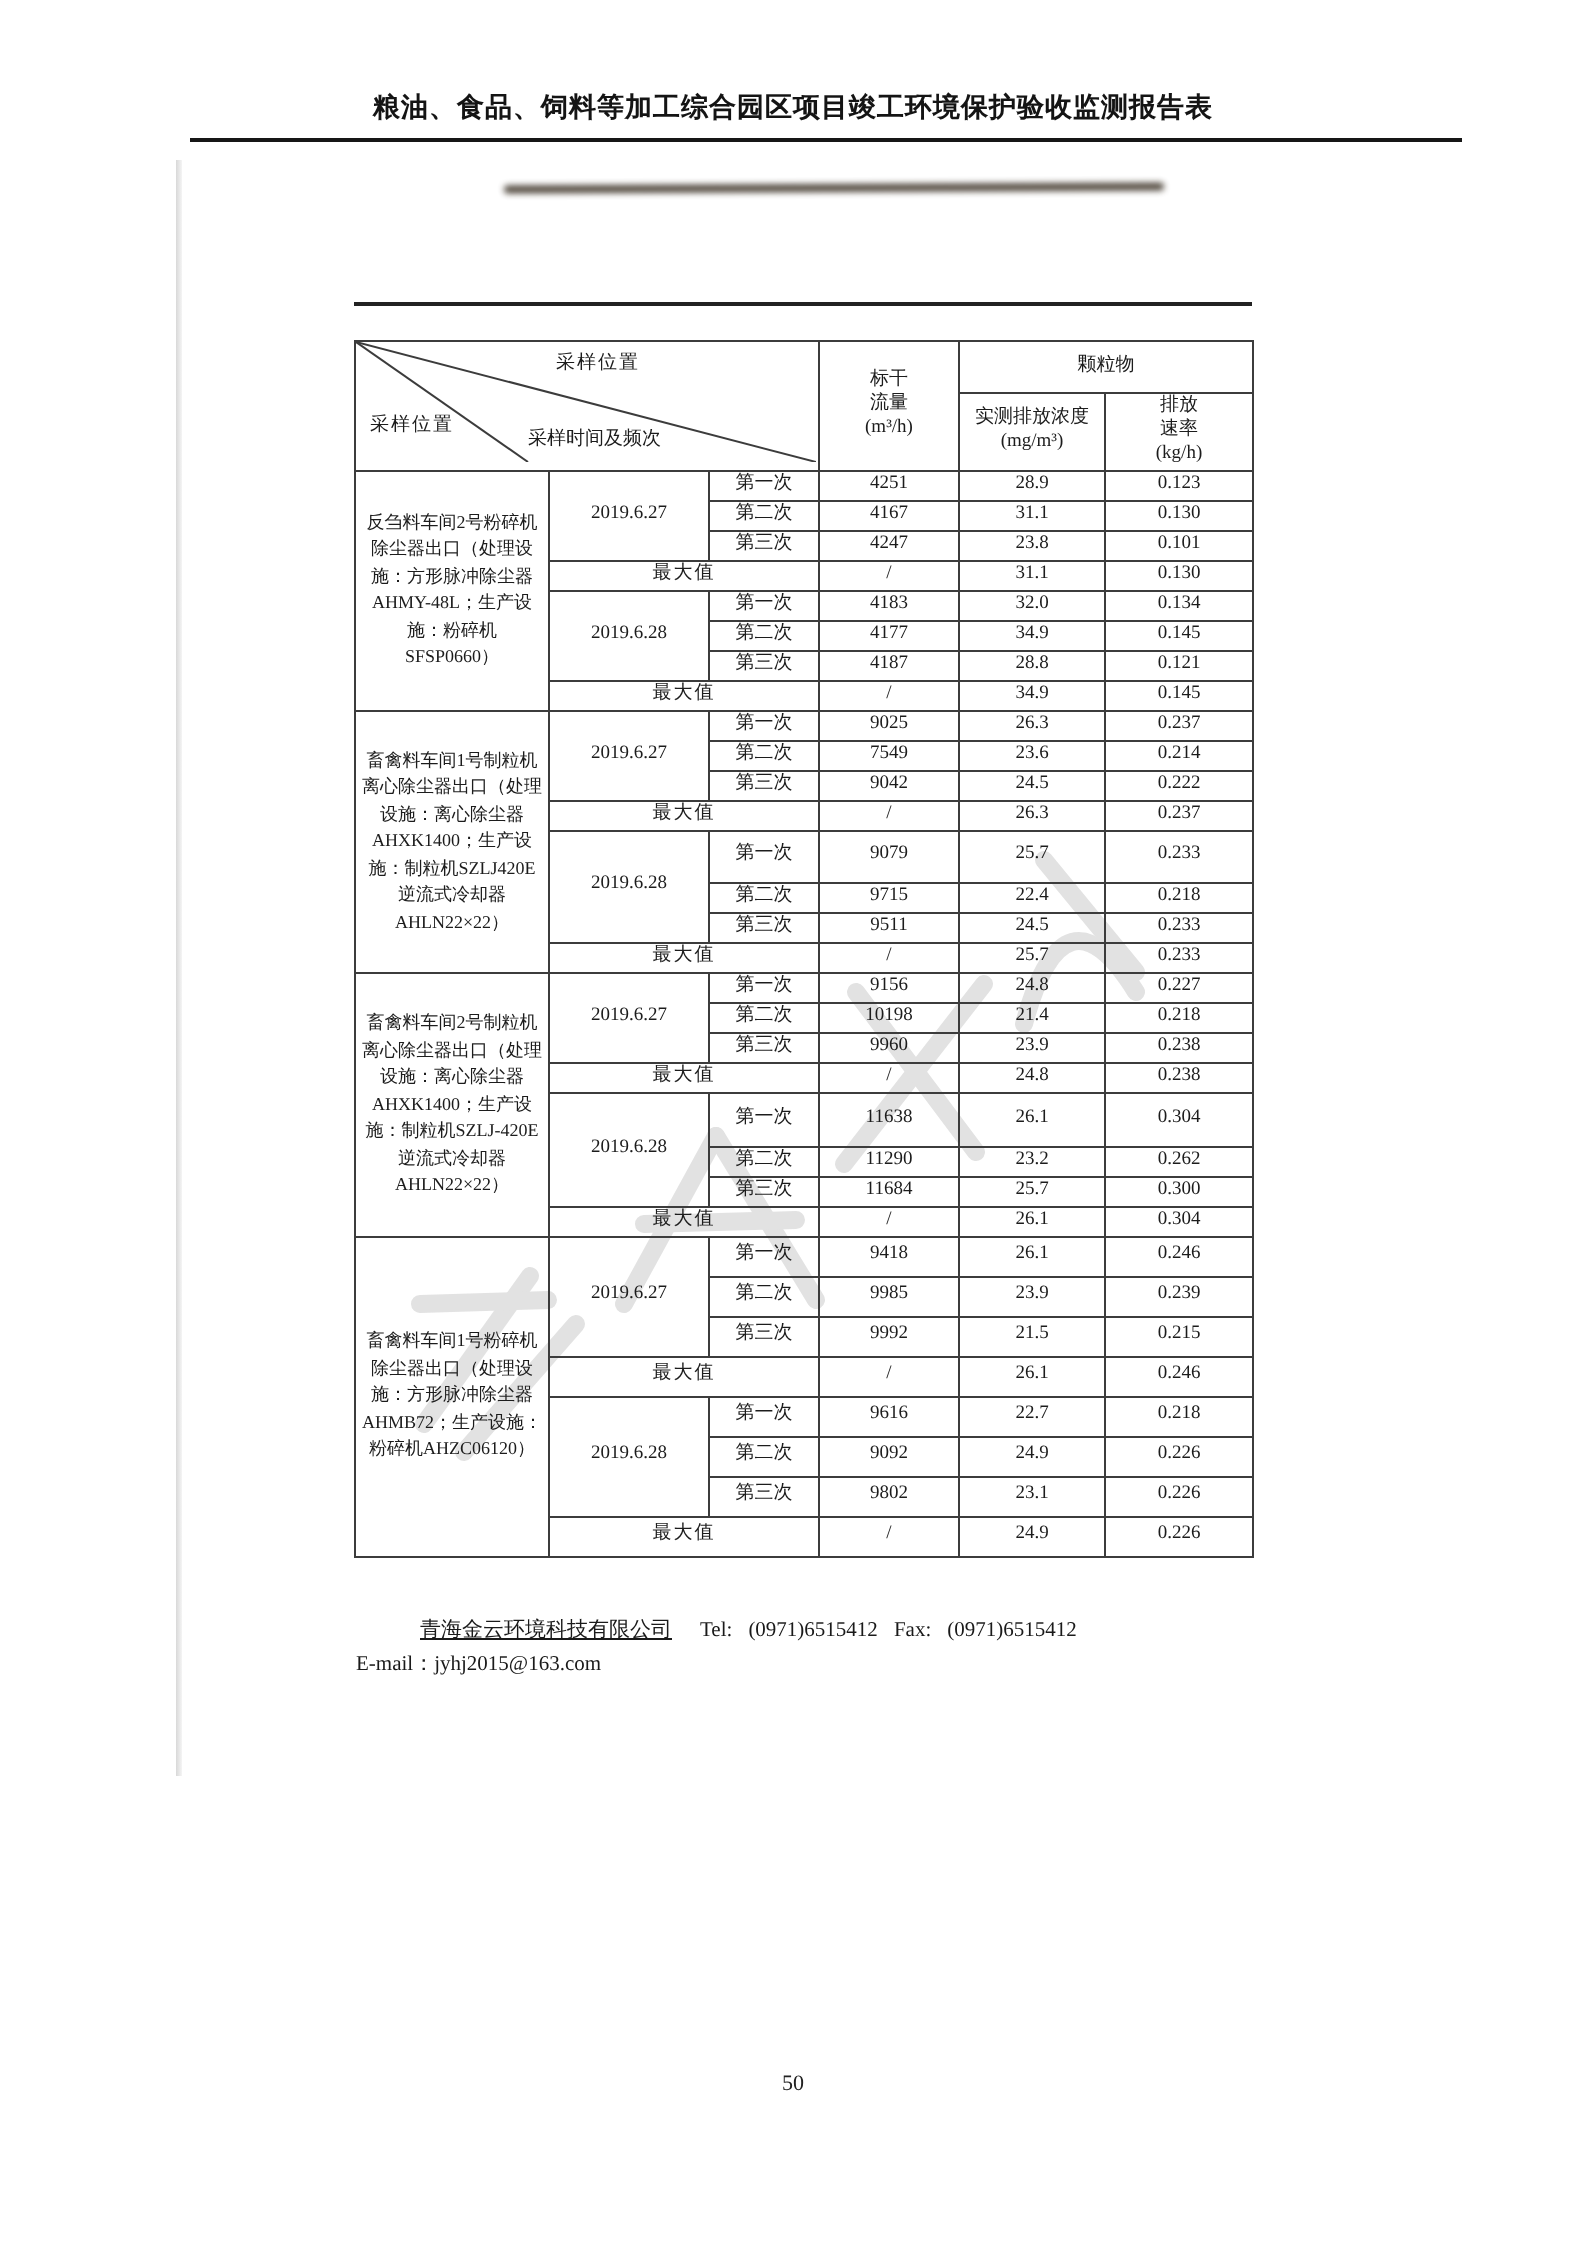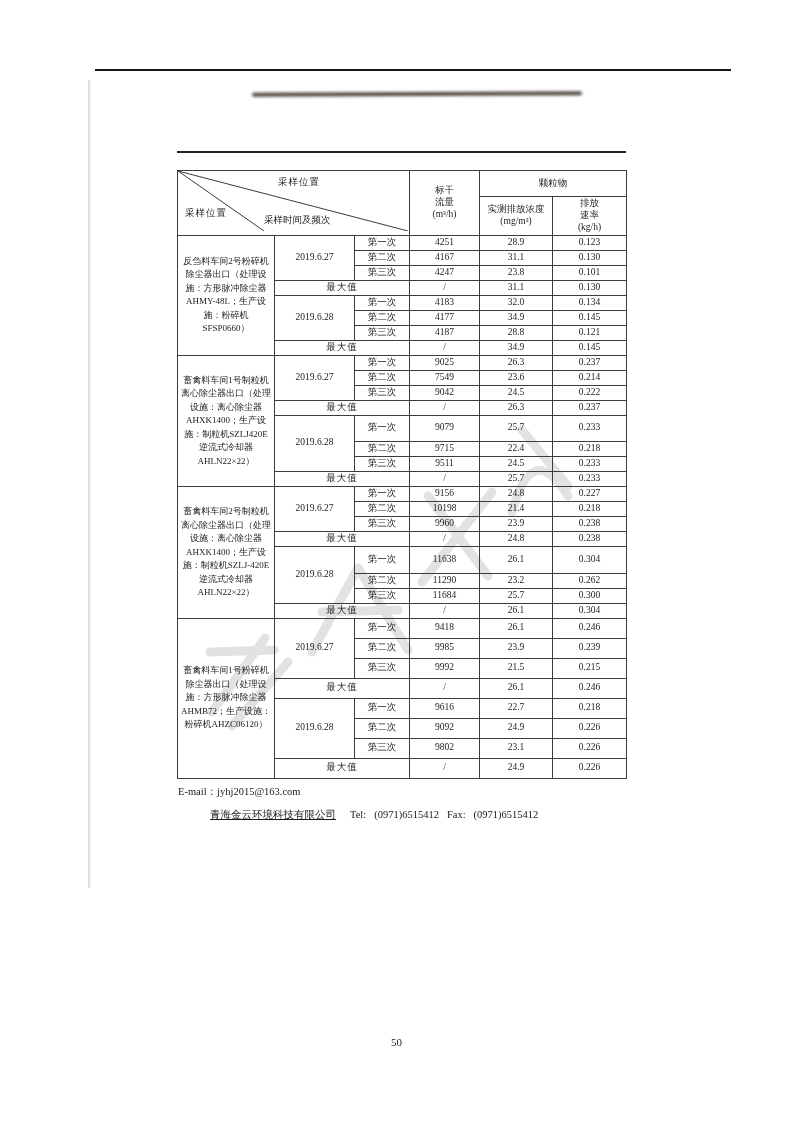--- a/index.html
+++ b/index.html
@@ -38,28 +38,29 @@
   .corner .c-left { position:absolute; left:7px; top:37px; font-size:9.5px; letter-spacing:1px; }
   .corner .c-bottom { position:absolute; left:86px; top:44px; font-size:9.5px; }
   .hdr-line { line-height:1.25; }
 
   .watermark { position:absolute; left:170px; top:400px; width:460px; height:360px; pointer-events:none; opacity:.55; }
 
   .footer-contact { position:absolute; top:808px; left:178px; font-size:10.5px; color:#1a1a1a; }
   .footer-contact .company { font-weight:normal; text-decoration:underline; margin-right:6px;margin-left:32px; }
   .footer-contact .lbl { margin-left:8px; }
   .footer-contact .val { margin-left:8px; }
-  .footer-email { position:absolute; top:785px; left:178px; font-size:10.5px; color:#1a1a1a; }
+  .footer-email { position:absolute; top:825px; left:178px; font-size:10.5px; color:#1a1a1a; }
   .page-num { position:absolute; top:1036px; left:0; width:100%; text-align:center; font-size:11px; color:#222; }
 </style>
 </head>
 <body>
 
 <div class="canvas">
 
+  <div class="doc-title">粮油、食品、饲料等加工综合园区项目竣工环境保护验收监测报告表</div>
   <div class="title-rule"></div>
   <div class="smudge"></div>
   <div class="scan-edge"></div>
 
   <div class="head-rule"></div>
 
   <svg class="watermark" viewBox="0 0 460 360" width="460" height="360">
     <g stroke="#cbcbcb" stroke-width="9" fill="none" stroke-linecap="round">
       <path d="M 42 312 L 95 238"></path>
       <path d="M 62 326 L 118 262"></path>

